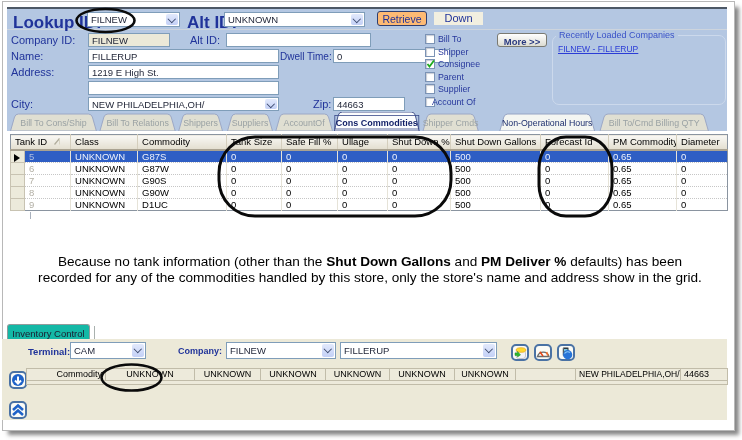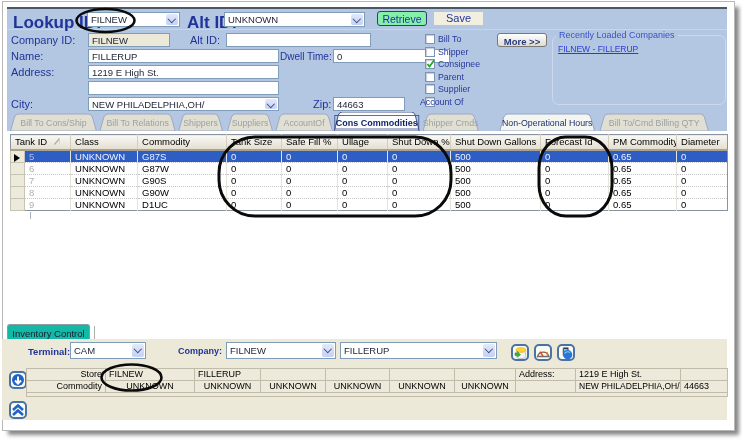--- a/index.html
+++ b/index.html
@@ -41,22 +41,22 @@
 <body>
 <div class="page">
   <div class="figborder"></div>
   <div class="panel"></div>
   <div class="abs" style="left:7px;top:29px;width:720px;height:1px;background:#cdd4dd;"></div>
 
   <div class="blbl" style="left:13px;top:13px;">Lookup ID:</div>
   <div class="combo" style="left:87px;top:12px;width:93px;height:15px;">FILNEW<span class="carr"></span></div>
   <div class="blbl" style="left:187px;top:13px;">Alt ID:</div>
   <div class="combo" style="left:224px;top:12px;width:141px;height:15px;">UNKNOWN<span class="carr"></span></div>
-  <div class="abs" style="left:377px;top:11px;width:50px;height:15px;background:#86efac;border:1px solid #2e3e70;border-radius:3px;font-size:10.5px;color:#20339a;text-align:center;padding-top:1px;">Retrieve</div>
-  <div class="abs" style="left:434px;top:12px;width:49px;height:13px;background:#f2efe0;font-size:11px;color:#20339a;text-align:center;">Save</div>
+  <div class="abs" style="left:377px;top:11px;width:50px;height:15px;background:#fdba74;border:1px solid #2e3e70;border-radius:3px;font-size:10.5px;color:#20339a;text-align:center;padding-top:1px;">Retrieve</div>
+  <div class="abs" style="left:434px;top:12px;width:49px;height:13px;background:#f2efe0;font-size:11px;color:#20339a;text-align:center;">Down</div>
 
   <div class="lbl" style="left:11px;top:34px;">Company ID:</div>
   <div class="tbox" style="left:88px;top:33px;width:82px;height:14px;background:#ece9d8;">FILNEW</div>
   <div class="lbl" style="left:190px;top:34px;">Alt ID:</div>
   <div class="tbox" style="left:226px;top:33px;width:145px;height:14px;"></div>
 
   <div class="lbl" style="left:11px;top:50px;">Name:</div>
   <div class="tbox" style="left:88px;top:49px;width:191px;height:14px;">FILLERUP</div>
   <div class="lbl" style="left:280px;top:51px;font-size:10px;">Dwell Time:</div>
   <div class="tbox" style="left:333px;top:49px;width:117px;height:14px;">0</div>
@@ -75,21 +75,21 @@
   <div class="cbx" style="left:425px;top:59px;"></div>
     <div class="cbl" style="left:438px;top:59px;">Consignee</div>
   <svg class="abs" style="left:425px;top:58px;" width="12" height="12">
       <path d="M2.5 6 L4.5 8.5 L9 2.5" stroke="#1daa1d" stroke-width="1.8" fill="none"></path>
     </svg>
   <div class="cbx" style="left:425px;top:71.5px;"></div>
     <div class="cbl" style="left:438px;top:71.5px;">Parent</div>
   <div class="cbx" style="left:425px;top:84px;"></div>
     <div class="cbl" style="left:438px;top:84px;">Supplier</div>
   <div class="cbx" style="left:425px;top:96.5px;"></div>
-    <div class="cbl" style="left:420px;top:96.5px;">Account Of</div>
+    <div class="cbl" style="left:432px;top:96.5px;">Account Of</div>
 
   <div class="abs" style="left:497px;top:33px;width:50px;height:14px;background:linear-gradient(#ffffff,#dcdcd2);border:1px solid #7a7a72;border-radius:3px;font-size:9.5px;font-weight:bold;color:#2a3a80;text-align:center;padding-top:2px;">More &gt;&gt;</div>
 
   <div class="abs" style="left:552px;top:35px;width:174px;height:70px;border:1px solid #ccd9ec;border-radius:7px;"></div>
   <div class="abs" style="left:556px;top:30px;background:#b4c7e2;padding:0 3px;font-size:9px;color:#3a53c8;">Recently Loaded Companies</div>
   <div class="abs" style="left:558px;top:44px;font-size:8.5px;color:#2b3cd6;text-decoration:underline;">FILNEW - FILLERUP</div>
 
   <svg class="abs" style="left:7px;top:112px;" width="720" height="19" font-family="&quot;Liberation Sans&quot;,sans-serif">
       <path d="M3.5 19 L7.5 5 Q8.5 2 11.5 2 L81.4 2 Q84.4 2 85.4 5 L89.4 19 Z" fill="#e0dfd2" stroke="#9ca8c6" stroke-width="1"></path>
       <text x="46.5" y="13.5" text-anchor="middle" font-size="8.8" font-weight="normal" fill="#9aa2a4">Bill To Cons/Ship</text>
@@ -214,20 +214,24 @@
           <td>500</td>
           <td>0</td>
           <td>0.65</td>
           <td style="border-right:none;">0</td>
         </tr>
   </tbody>
     </table>
 
   <div class="abs" style="left:30px;top:212px;width:1px;height:7px;background:#a8b0bc;"></div>
 
+  <div class="abs" style="left:15px;top:254px;width:710px;text-align:center;font-size:13.6px;color:#000;line-height:15.5px;">
+    Because no tank information (other than the <b>Shut Down Gallons</b> and <b>PM Deliver %</b> defaults) has been<br>
+    recorded for any of the commodities handled by this store, only the store's name and address show in the grid.
+  </div>
 
   <div class="abs" style="left:7px;top:324px;width:83px;height:16px;background:#14b8a6;border:1px solid #919b9c;border-bottom:none;border-radius:3px 3px 0 0;font-size:9.5px;color:#1c1c30;text-align:center;padding-top:3px;">Inventory Control</div>
   <div class="abs" style="left:93px;top:326px;width:2px;height:13px;border-right:1px solid #a9b1ae;"></div>
   <div class="beige"></div>
 
   <div class="tblb" style="left:28px;top:346px;">Terminal:</div>
   <div class="combo" style="left:70px;top:342px;width:76px;height:17px;padding-top:2px;">CAM<span class="carr"></span></div>
   <div class="tblb" style="left:178px;top:346px;font-size:9px;">Company:</div>
   <div class="combo" style="left:226px;top:342px;width:110px;height:17px;padding-top:2px;">FILNEW<span class="carr"></span></div>
   <div class="combo" style="left:340px;top:342px;width:157px;height:17px;padding-top:2px;">FILLERUP<span class="carr"></span></div>
@@ -271,32 +275,20 @@
         <col style="width:66px">
         <col style="width:65px">
         <col style="width:64px">
         <col style="width:65px">
         <col style="width:61px">
         <col style="width:60px">
         <col style="width:105px">
         <col style="width:47px">
       </colgroup>
     <tbody>
-        <tr>
-          <td style="text-align:right;">Store</td>
-          <td>FILNEW</td>
-          <td>FILLERUP</td>
-          <td></td>
-          <td></td>
-          <td></td>
-          <td></td>
-          <td>Address:</td>
-          <td>1219 E High St.</td>
-          <td></td>
-        </tr>
     <tr>
           <td style="text-align:right;">Commodity</td>
           <td style="text-align:center;">UNKNOWN</td>
           <td style="text-align:center;">UNKNOWN</td>
           <td style="text-align:center;">UNKNOWN</td>
           <td style="text-align:center;">UNKNOWN</td>
           <td style="text-align:center;">UNKNOWN</td>
           <td style="text-align:center;">UNKNOWN</td>
           <td></td>
           <td style="font-size:8.5px;">NEW PHILADELPHIA,OH/</td>

